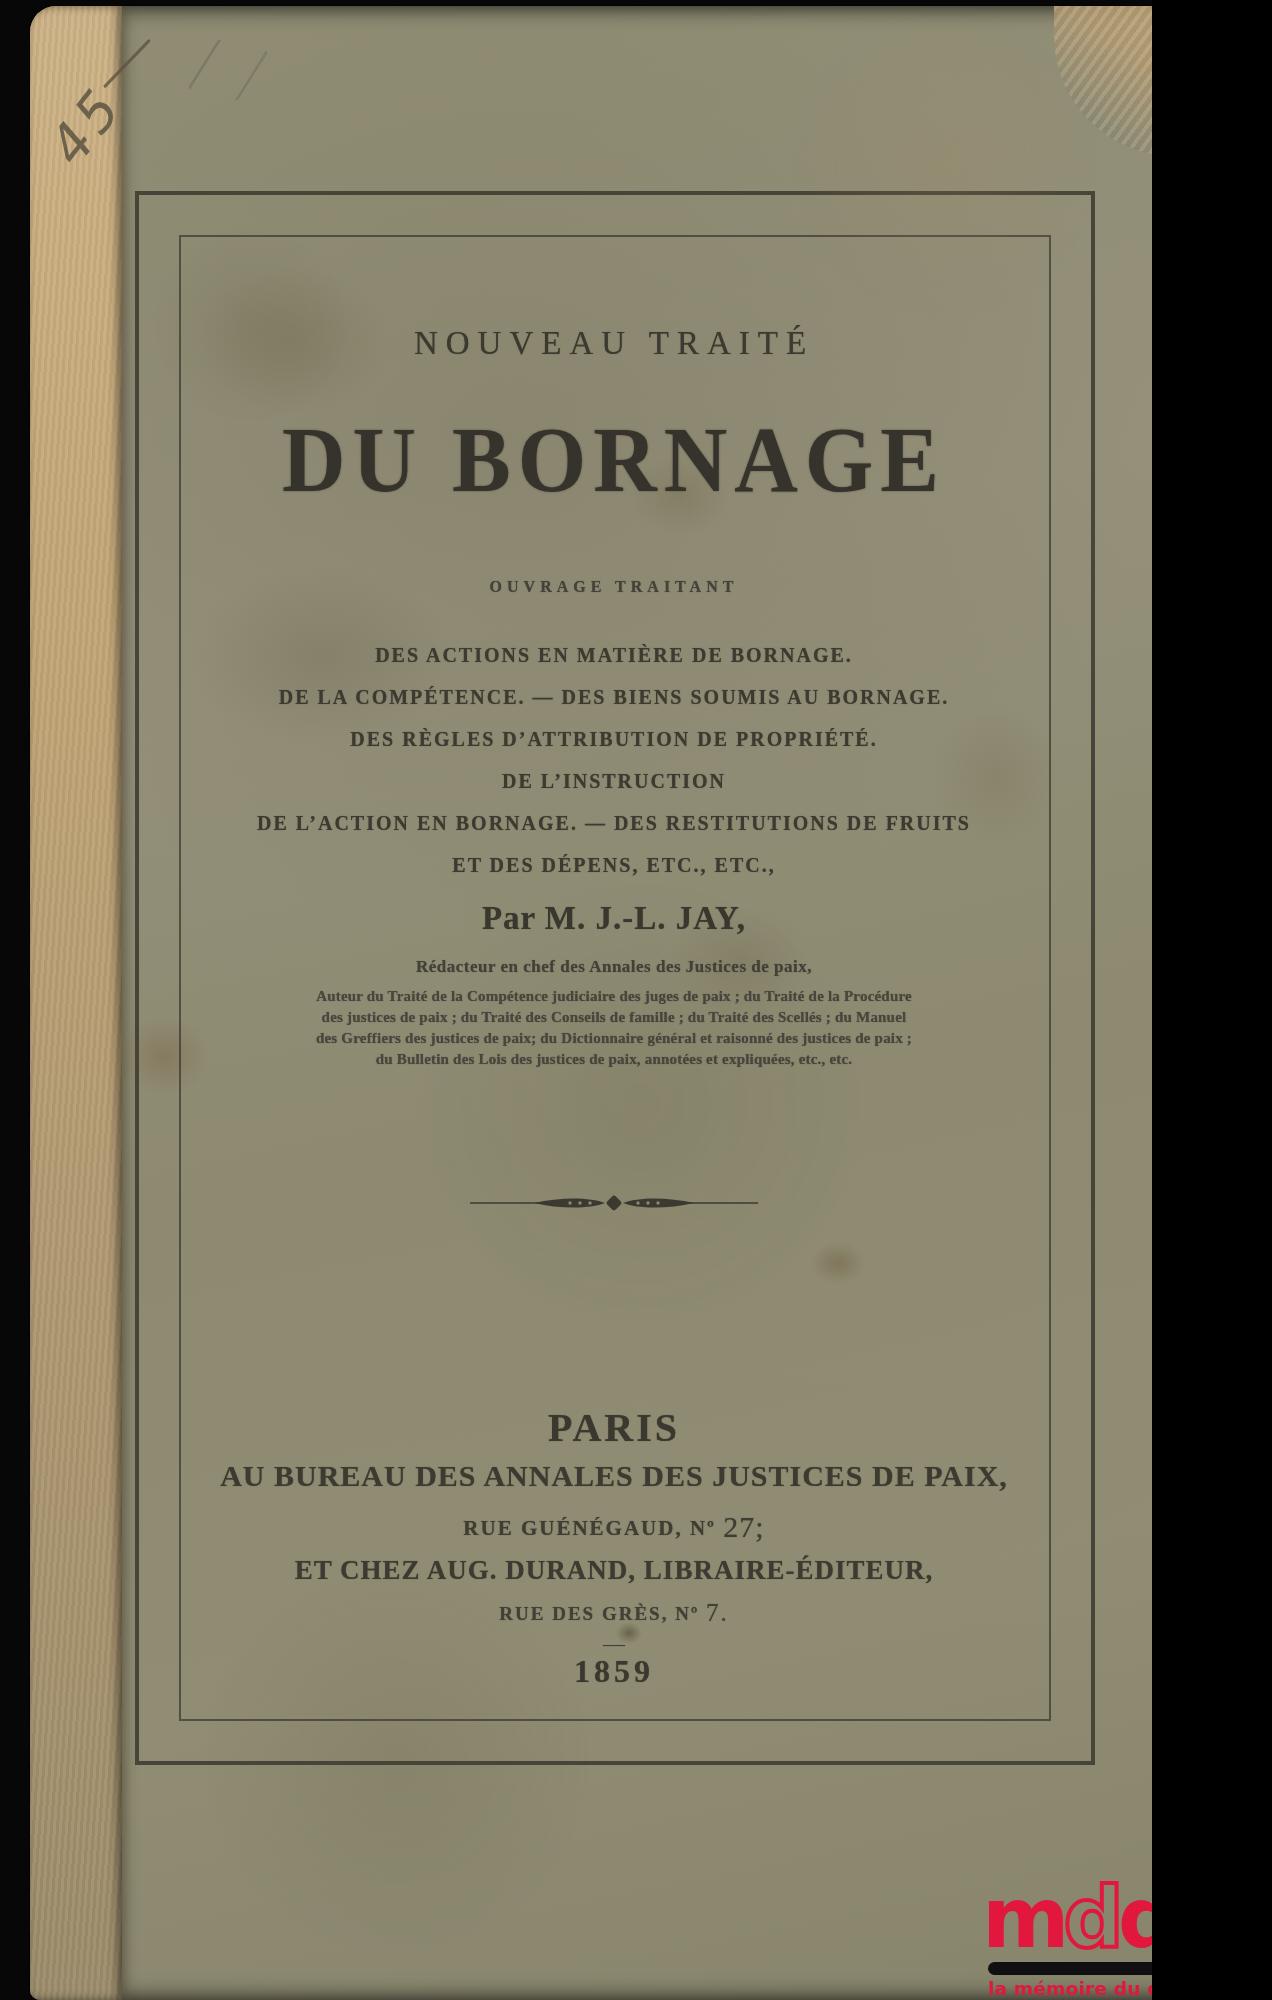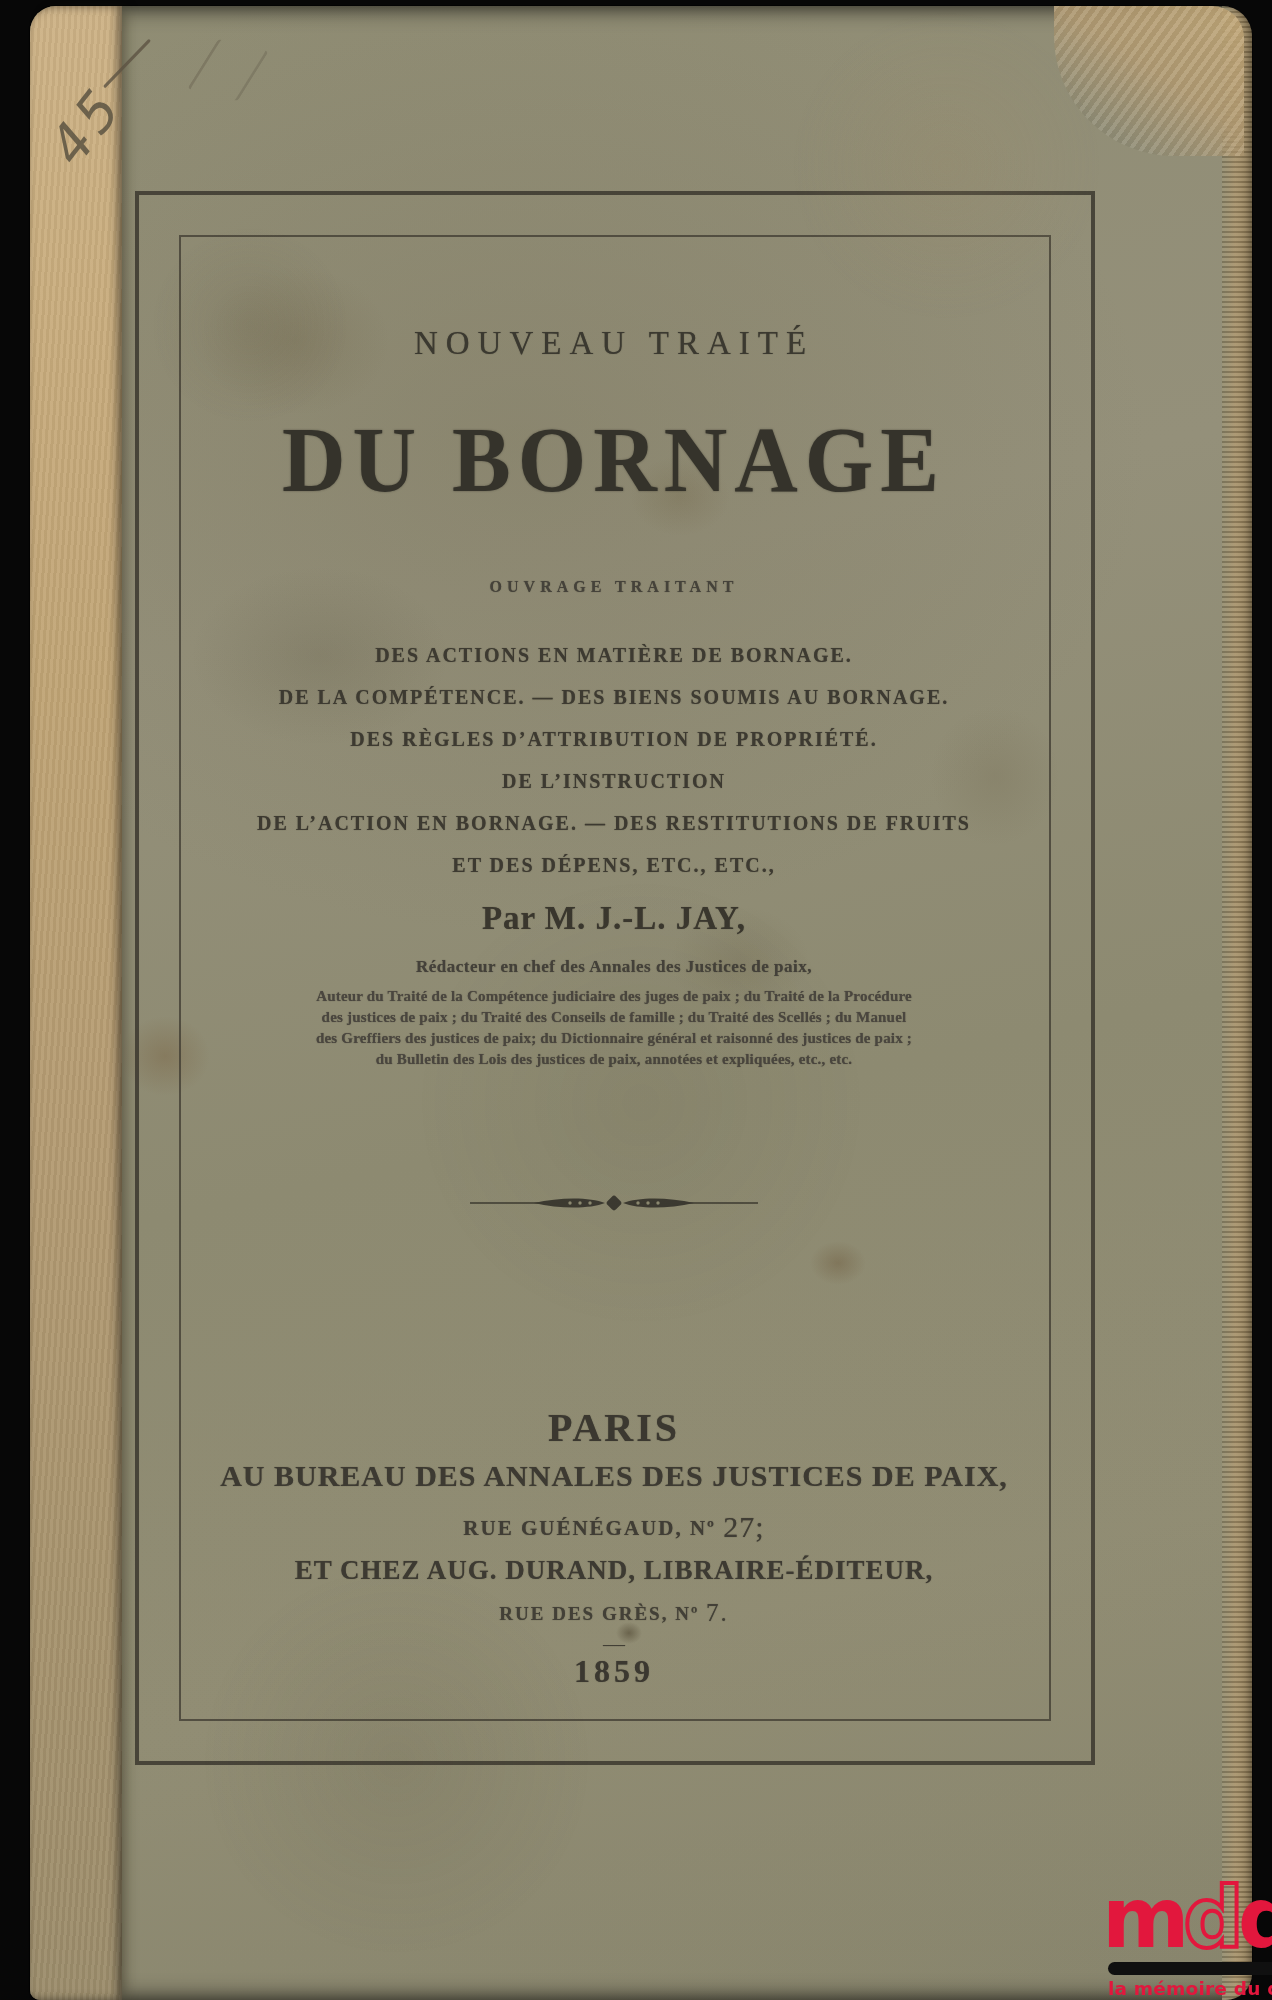--- a/index.html
+++ b/index.html
@@ -1,17 +1,17 @@
 <!DOCTYPE html>
 <html><head>
 <meta charset="utf-8">
 <style>
   html,body{margin:0;padding:0;background:#000;}
   .photo{
-    position:relative;width:1272px;height:2000px;overflow:hidden;
+    position:relative;width:1152px;height:2000px;overflow:hidden;
     background:#070707;
     font-family:"Liberation Serif","DejaVu Serif",serif;
   }
   
   .book{
     position:absolute;left:30px;top:6px;width:1222px;height:1994px;
     background:
       radial-gradient(ellipse 900px 700px at 40% 22%, rgba(122,116,92,.35), rgba(0,0,0,0) 70%),
       radial-gradient(ellipse 1000px 900px at 60% 80%, rgba(142,138,112,.25), rgba(0,0,0,0) 75%),
       linear-gradient(168deg,#8f8c73 0%,#94907a 30%,#8d8a71 55%,#918d74 78%,#87846c 100%);

